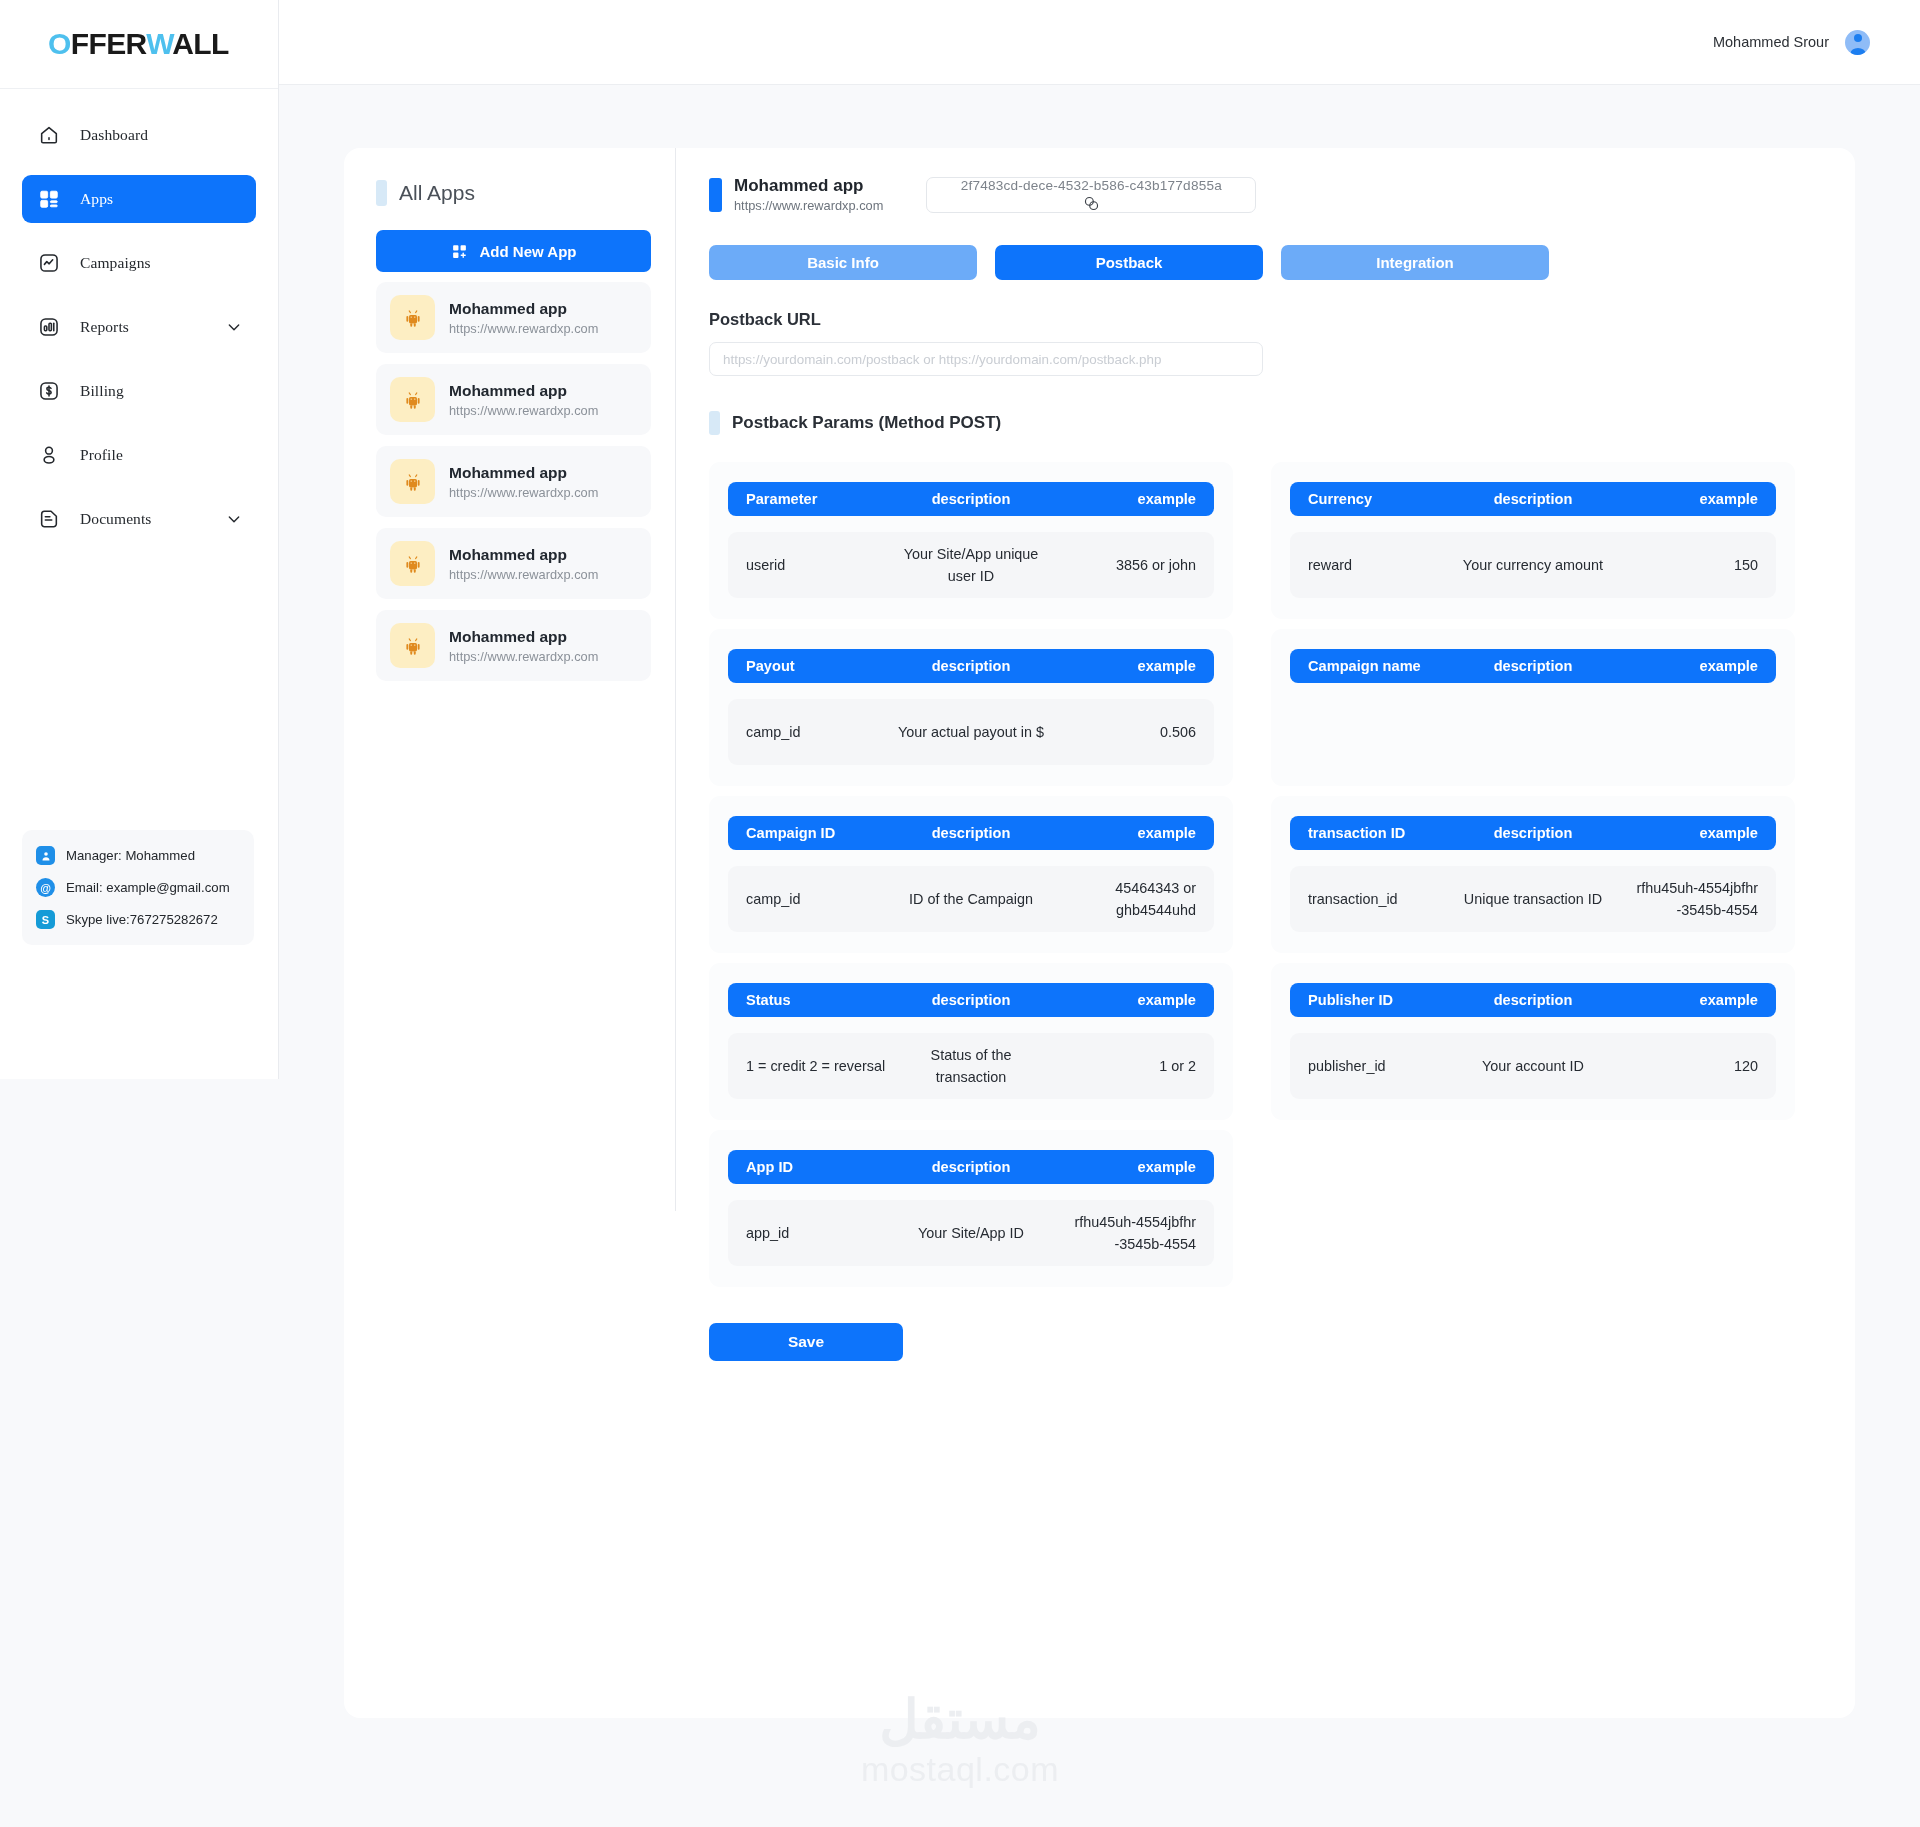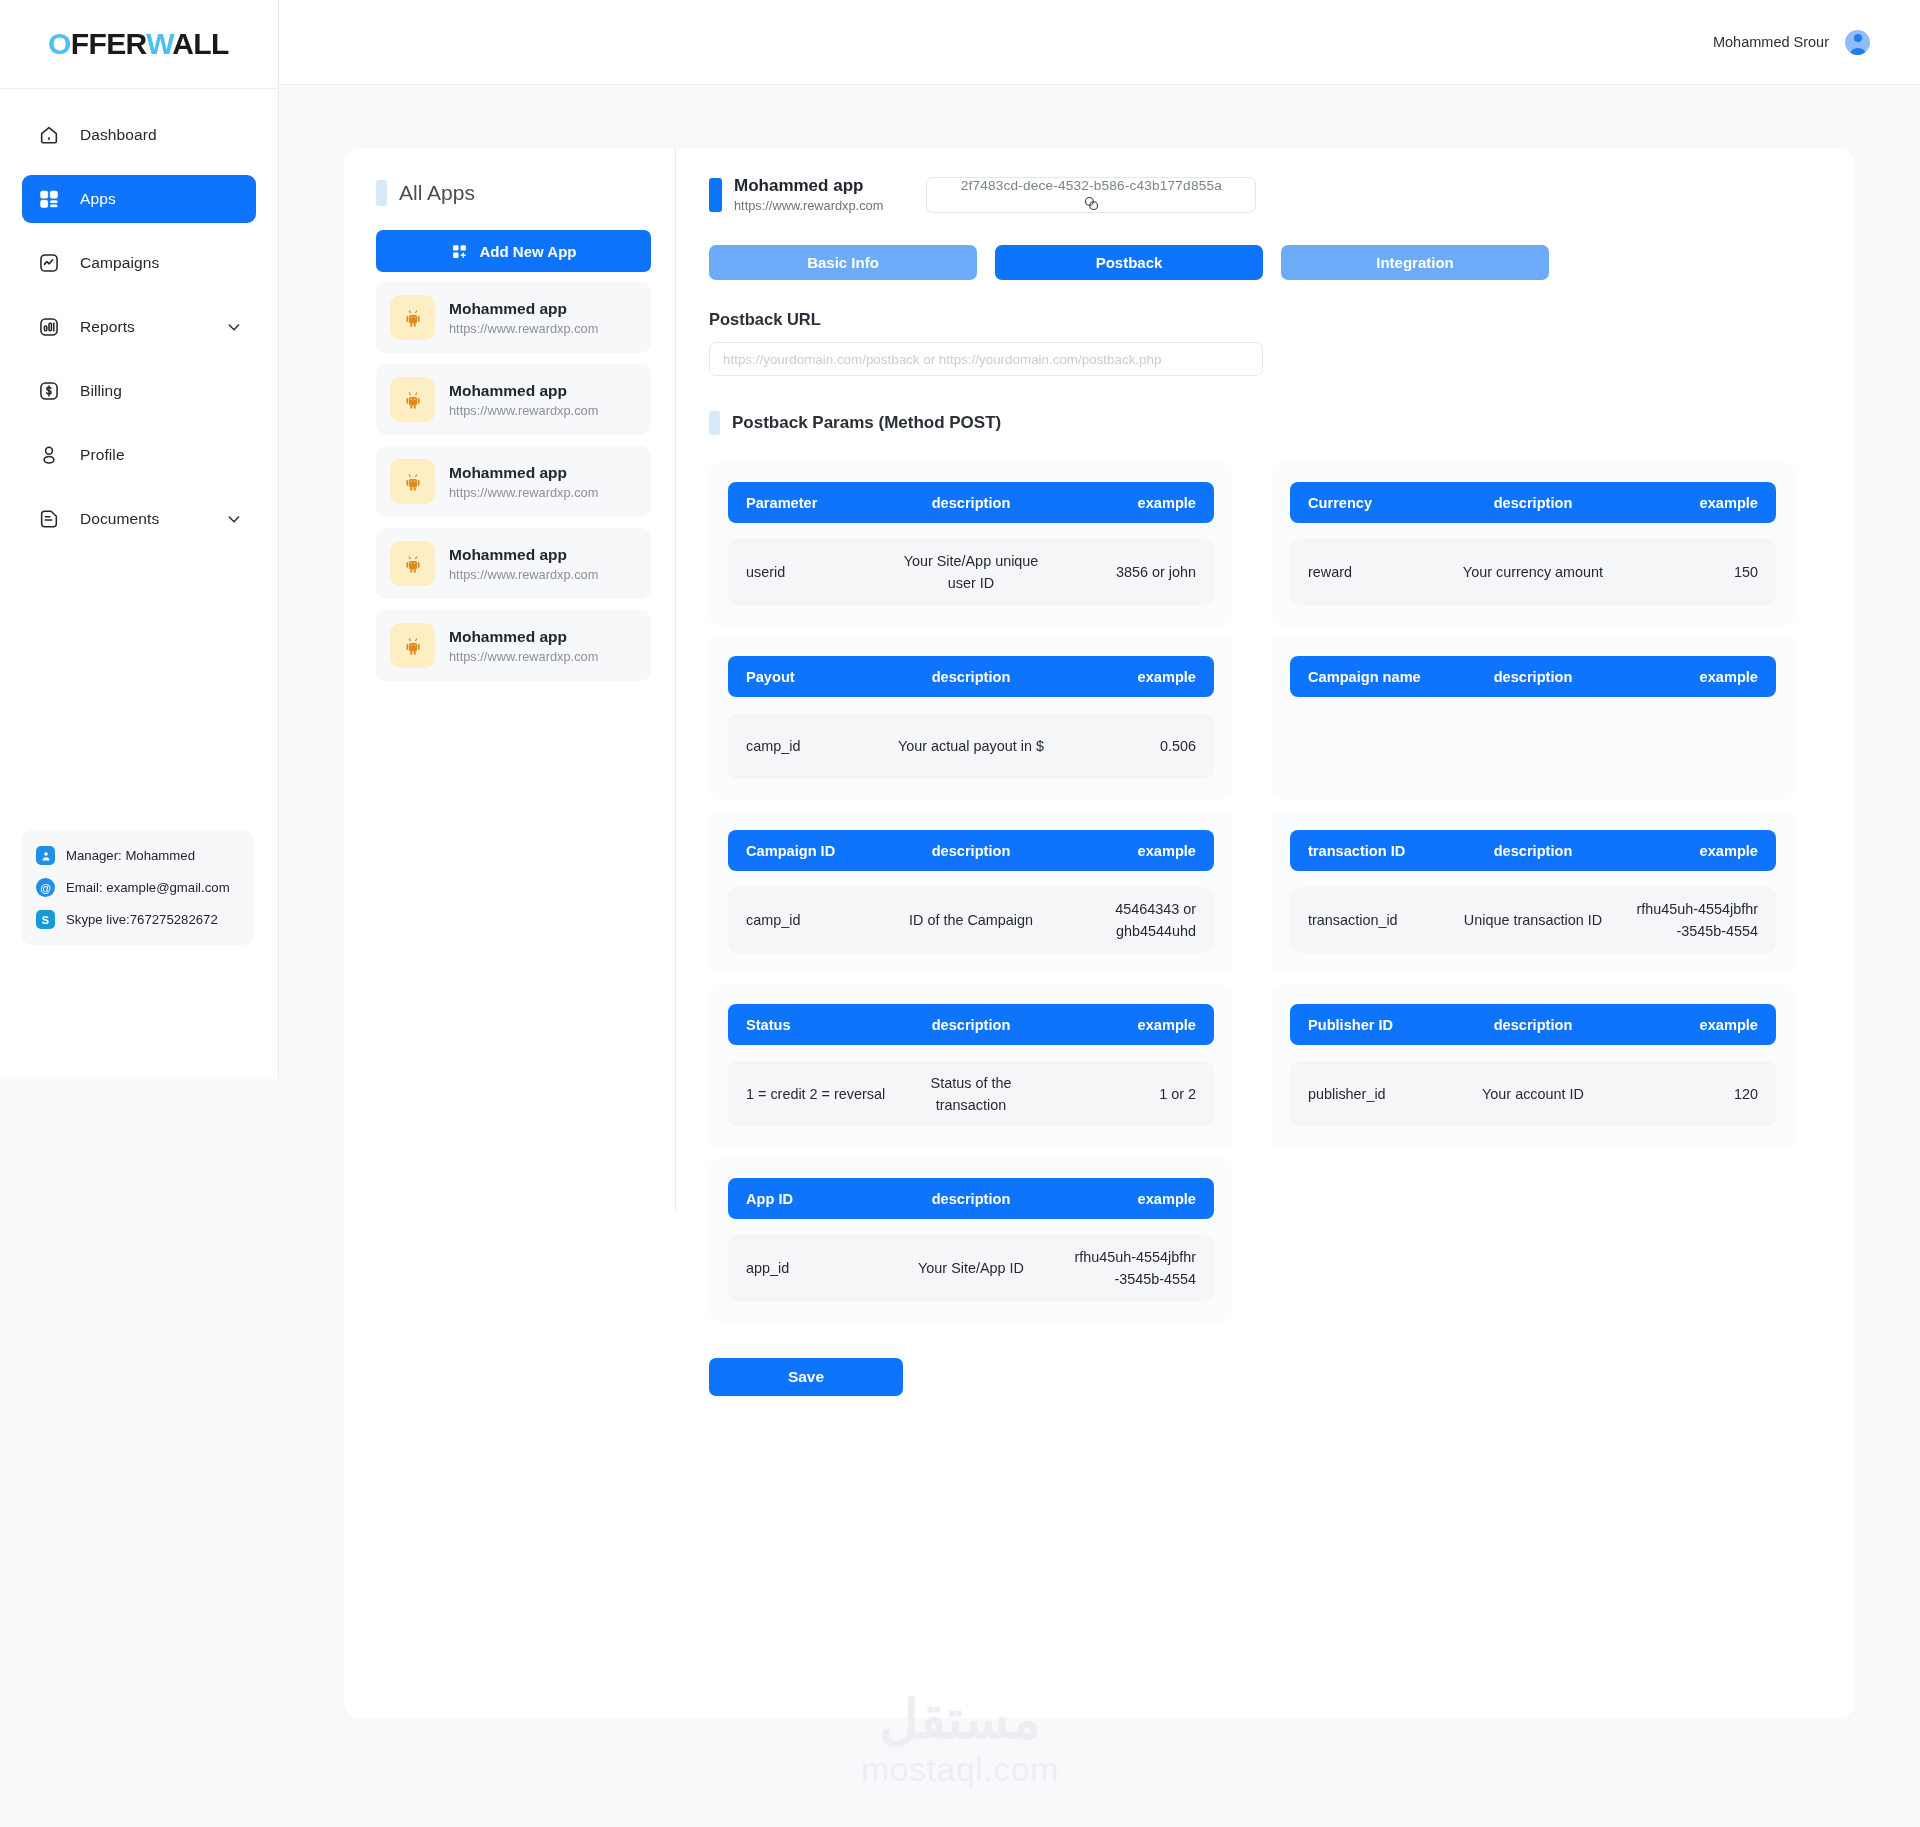--- a/index.html
+++ b/index.html
@@ -22,21 +22,21 @@
   #logo-wrap {
     height: 89px;
     display: flex; align-items: center;
     padding-left: 48px;
     border-bottom: 1px solid #eef0f3;
   }
   #logo { font-size: 30px; font-weight: 800; letter-spacing: -0.6px; }
   #logo .c { color: #4ec0ee; }
   #logo .d { color: #1a1a1a; }
 
-  #nav { padding: 22px 22px 0 22px; }
+  #nav { padding: 22px 22px 0 22px; font-family: Liberation Serif, serif; }
   .nav-item {
     display: flex; align-items: center;
     height: 48px; border-radius: 9px;
     padding: 0 14px; margin-bottom: 16px;
     cursor: pointer; position: relative;
   }
   .nav-item .ico {
     width: 26px; height: 26px; flex: 0 0 26px;
     display: flex; align-items: center; justify-content: center;
     margin-right: 18px;
@@ -182,21 +182,21 @@
     grid-template-columns: 524px 524px;
     gap: 0px 38px;
   }
   .pcard-wrap {
     background: #fbfcfd; border-radius: 11px;
     padding: 20px 19px 21px 19px; margin-bottom: 10px;
   }
   .pcard-head {
     display: grid; grid-template-columns: 1fr 1fr 1fr;
     background: #0d74fb; border-radius: 8px;
-    height: 41px; align-items: center; padding: 0 18px;
+    height: 34px; align-items: center; padding: 0 18px;
   }
   .pcard-head span { color: #fff; font-size: 14.6px; font-weight: 700; }
   .pcard-head span:nth-child(2) { text-align: center; }
   .pcard-head span:nth-child(3) { text-align: right; }
   .pcard-body {
     display: grid; grid-template-columns: 1fr 1fr 1fr;
     background: #f5f6f8; border-radius: 9px;
     min-height: 66px; align-items: center;
     padding: 10px 18px; margin-top: 16px;
   }

